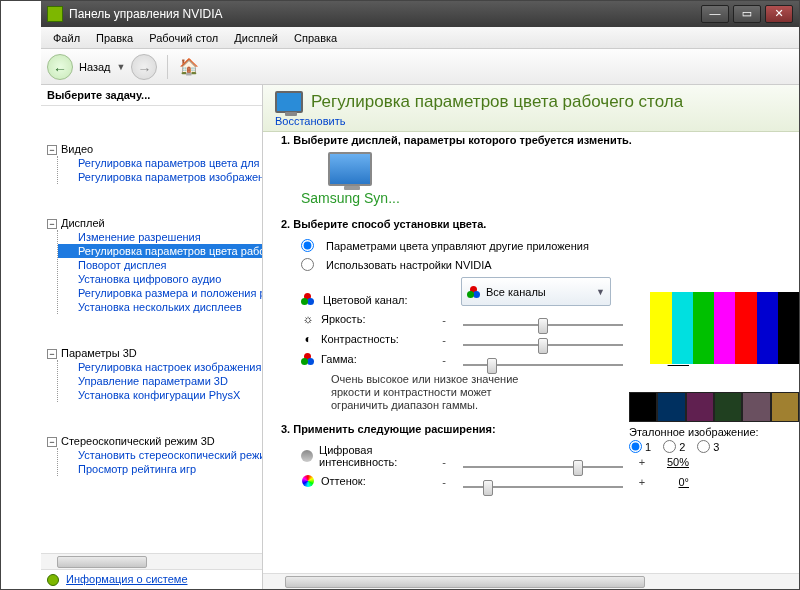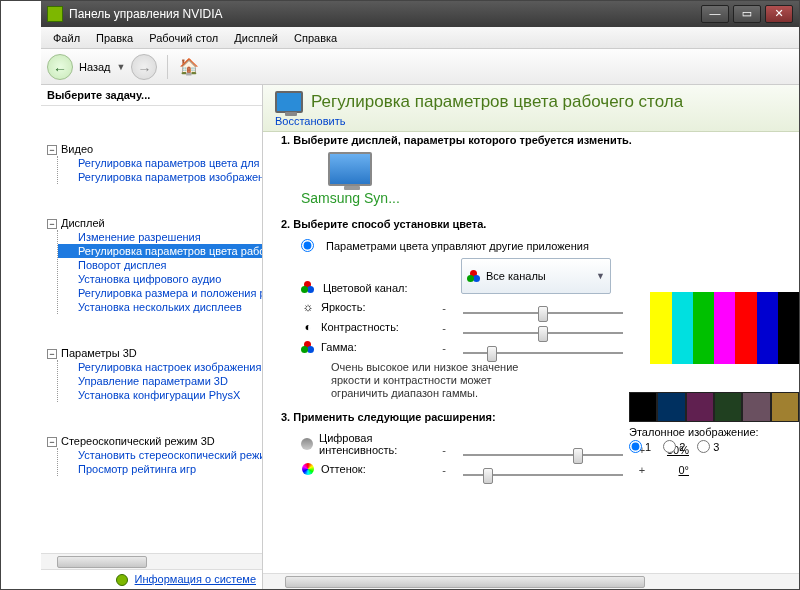--- a/index.html
+++ b/index.html
@@ -22,42 +22,42 @@
   .sidehead { font-size: 11px; font-weight: bold; padding: 4px 6px; border-bottom: 1px solid #ddd; }
   .tree { flex:1; overflow:hidden; font-size:11px; padding: 4px 0; white-space:nowrap;}
   .tree .grp { padding-left: 6px; }
   .tree .grplabel { padding: 1px 0; margin-top: 32px; }
   .tree .toggle { display:inline-block; width:10px; height:10px; border:1px solid #888; text-align:center; line-height:8px; font-size:9px; margin-right:4px; cursor:pointer;}
   .tree .leaf { padding: 1px 0 1px 20px; color: #0044cc; cursor:pointer; overflow:hidden; text-overflow:clip;}
   .tree .leaf.sel { background: #1e7ae0; color: #fff; }
   .tree .dotted { border-left: 1px dotted #999; margin-left: 10px; padding-left:0;}
   .sidehsb { height: 16px; border-top:1px solid #ddd; background:#f4f4f4; position:relative;}
   .sidehsb .thumb { position:absolute; left:16px; top:2px; width:90px; height:12px; background:linear-gradient(#eaeaea,#c8c8c8); border:1px solid #aaa; border-radius:2px;}
-  .sysinfo { border-top:1px solid #ddd; padding:3px 6px; font-size:11px;text-align:right;}
+  .sysinfo { border-top:1px solid #ddd; padding:3px 6px; font-size:11px;}
   .sysinfo .nv { display:inline-block; width:12px; height:12px; background:#7db700; border-radius:50%; border:1px solid #3a6f00; vertical-align:middle; margin-right:4px;}
   .sysinfo a { color:#0044cc; text-decoration:underline; cursor:pointer;}
   .main { flex:1; display:flex; flex-direction:column; min-width:0; min-height:0;}
   .mainheader { background: linear-gradient(#f8fbf4,#e8f0dc); border-bottom:1px solid #cdd8bc; padding:6px 12px 4px 12px;}
   .mainheader .row1 { display:flex; align-items:center; gap:8px;}
   .monicon { width:28px; height:22px; background:#2a8cd8; border:2px solid #666; border-radius:2px; position:relative;}
   .monicon::after{content:""; position:absolute; bottom:-5px; left:8px; width:12px; height:4px; background:#888; border-radius:1px;}
   .mainheader h1 { font-size:17px; font-weight:normal; color:#4a7a1a; white-space:nowrap;}
   .restore { text-align:left; font-size:11px; color:#0044cc; margin-top:2px; cursor:pointer;}
   .maindesc { font-size:11px; padding: 8px 18px 8px 50px; line-height:1.3; }
   .maincontent { flex:1; overflow:hidden; padding: 0 0 0 8px; font-size:11px; position:relative;}
   .sectiontitle { font-weight:bold; padding: 2px 0 6px 10px; font-size:11px;}
   .displaybox { padding: 0 0 10px 30px;}
   .dispitem { display:inline-block; text-align:center; cursor:pointer;}
   .dispmon { width:44px; height:34px; background:linear-gradient(#6ab0f0,#2a78c8); border:2px solid #888; border-radius:2px; margin:0 auto 2px auto; position:relative;}
   .dispmon::after{content:""; position:absolute; bottom:-6px; left:14px; width:16px; height:4px; background:#999; border-radius:1px;}
   .dispname { color:#2a9a2a; font-size:14px; margin-top:4px;}
   .radioRow, .sliderRow { display:flex; align-items:flex-end; padding:3px 0 3px 30px; gap:8px;}
   .radioRow input[type=radio]{margin-right:4px;}
   .chanlabel{ width:130px;}
-  .chanselect { display:inline-flex; align-items:center; width:150px; height:36px; border:1px solid #a8b8c8; background:linear-gradient(#fff,#e8eef4); border-radius:2px; padding:0 5px; font-size:11px; gap:5px; cursor:pointer;}
+  .chanselect { display:inline-flex; align-items:center; width:150px; height:29px; border:1px solid #a8b8c8; background:linear-gradient(#fff,#e8eef4); border-radius:2px; padding:0 5px; font-size:11px; gap:5px; cursor:pointer;}
   .chanselect .arrow{margin-left:auto; font-size:9px; color:#556;}
   .rgbicon{display:inline-block; width:14px; height:12px; position:relative;}
   .rgbicon::before{content:""; position:absolute; width:7px; height:7px; border-radius:50%; background:#e00000; left:3px; top:0;}
   .rgbicon::after{content:""; position:absolute; width:7px; height:7px; border-radius:50%; background:#00a000; left:0; top:5px; box-shadow: 6px 0 0 #0050e0;}
   .sliderRow .lab { width:130px; display:flex; align-items:center; gap:6px;}
   .sliderRow .iconcell{width:14px; height:14px; display:inline-flex; align-items:center; justify-content:center; font-size:12px;}
   .slider { width:160px; height:2px; background:#999; position:relative; margin:0 6px;}
   .slider .knob{ position:absolute; top:-6px; width:10px; height:16px; background:linear-gradient(#f8f8f8,#d0d0d0); border:1px solid #888; border-radius:2px; cursor:pointer;}
   .pm{ width:10px; text-align:center; color:#444;}
   .val{ width:34px; text-align:right;text-decoration:underline;}
@@ -167,20 +167,24 @@
             <div class="dispmon"></div>
             <div class="dispname">Samsung Syn...</div>
           </div>
         </div>
 
         <div class="sectiontitle">2. Выберите способ установки цвета.</div>
         <div class="radioRow">
           <input type="radio" name="cm" checked="" style="">
           <span>Параметрами цвета управляют другие приложения</span>
         </div>
+        <div class="radioRow">
+          <input type="radio" name="cm" style="">
+          <span>Использовать настройки NVIDIA</span>
+        </div>
         <div class="sliderRow">
           <span class="iconcell">
               <span class="rgbicon"></span>
             </span>
           <span class="chanlabel">Цветовой канал:</span>
           <span class="chanselect">
             <span class="rgbicon"></span>
             <span>Все каналы</span>
             <span class="arrow">▼</span>
           </span>

